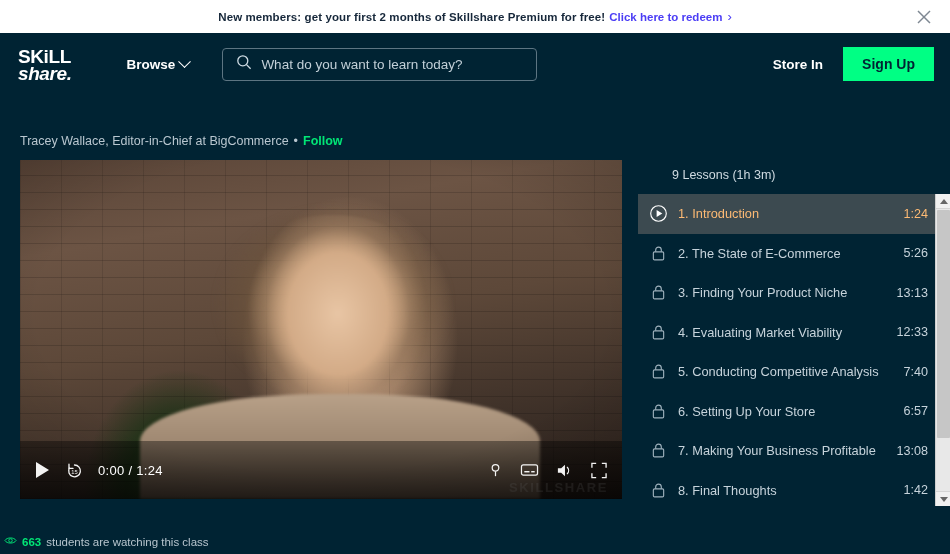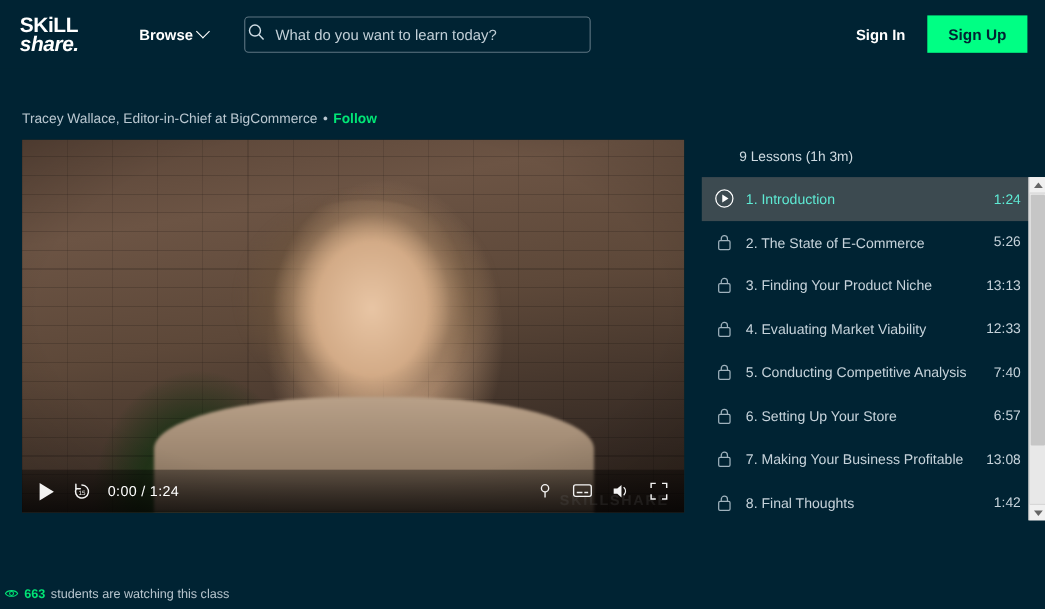--- a/index.html
+++ b/index.html
@@ -82,21 +82,21 @@
     border-right:1.6px solid #fff;
     border-bottom:1.6px solid #fff;
     transform:rotate(45deg) translate(-2px,-2px);
   }
   .search-wrap {
     margin-left:33px;
     width:315px; height:33px;
     border:1px solid #5d7582;
     border-radius:4px;
     display:flex; align-items:center;
-    padding:0 2px;
+    padding:0 13px;
     gap:9px;
   }
   .search-input {
     flex:1;
     background:transparent;
     border:none; outline:none;
     color:#c9d6dd;
     font-family:"Liberation Sans", sans-serif;
     font-size:13.5px;
   }
@@ -219,21 +219,21 @@
   }
   .vid-vignette {
     position:absolute; inset:0;
     background:radial-gradient(ellipse 105% 105% at 50% 45%, rgba(0,0,0,0) 45%, rgba(0,0,0,.42) 100%);
   }
 
   
   .vid-controls {
     position:absolute;
     left:0; right:0; bottom:0;
-    height:39px;
+    height:58px;
     background:linear-gradient(180deg, rgba(0,0,0,.38) 0%, rgba(0,0,0,.72) 100%);
     display:flex; align-items:center;
     padding:0 14px 0 16px;
     gap:16px;
   }
   .ctrl { cursor:pointer; display:flex; align-items:center; opacity:.95; }
   .play-tri {
     width:0; height:0;
     border-left:13px solid #fff;
     border-top:8px solid transparent;
@@ -270,21 +270,21 @@
   .lesson {
     display:flex; align-items:center;
     height:39.5px;
     padding:0 22px 0 6px;
     cursor:pointer;
     color:#c6d3db;
     font-size:12.8px;
   }
   .lesson.active {
     background:#3c4a50;
-    color:#5eead4;
+    color:#fdba74;
   }
   .lesson-icon {
     width:28px; min-width:28px;
     display:flex; align-items:center; justify-content:center;
   }
   .lesson-name { flex:1; padding-left:6px; white-space:nowrap; }
   .lesson-dur { font-size:12.6px; }
 
   
   .scrollbar {
@@ -323,20 +323,31 @@
     font-size:11.5px;
     color:#b7c5ce;
   }
   .watch-count { color:#00e676; font-weight:bold; }
 </style>
 </head>
 <body>
 
 <div id="page">
 
+  <div class="promo-bar">
+    <span class="promo-text">New members: get your first 2 months of Skillshare Premium for free!</span>
+    <a class="promo-link">Click here to redeem</a>
+    <span class="promo-chevron">›</span>
+    <span class="promo-close">
+      <svg width="20" height="20" viewBox="0 0 20 20" aria-hidden="true">
+        <line x1="4" y1="4" x2="16" y2="16" stroke="#16273a" stroke-width="1.5"></line>
+        <line x1="16" y1="4" x2="4" y2="16" stroke="#16273a" stroke-width="1.5"></line>
+      </svg>
+    </span>
+  </div>
 
   <div class="header">
     <div class="logo">
       <span>SKiLL</span>
       <span class="l2">share.</span>
     </div>
 
     <div class="browse">
       <span>Browse</span>
       <span class="chev-d"></span>
@@ -346,21 +357,21 @@
       <span>
         <svg width="16" height="16" viewBox="0 0 16 16" aria-hidden="true">
           <circle cx="6.8" cy="6.8" r="5" fill="none" stroke="#cfdce4" stroke-width="1.3"></circle>
           <line x1="10.5" y1="10.6" x2="14.6" y2="14.8" stroke="#cfdce4" stroke-width="1.3"></line>
         </svg>
       </span>
       <input class="search-input" type="text" placeholder="What do you want to learn today?" style="">
     </div>
 
     <div class="nav-right">
-      <span class="signin">Sign In</span>
+      <span class="signin">Store In</span>
       <button class="signup">Sign Up</button>
     </div>
   </div>
 
   <div class="title-block">
     <div class="byline">
       <span>Tracey Wallace, Editor-in-Chief at BigCommerce</span>
       <span class="sep-dot">•</span>
       <span class="follow">Follow</span>
     </div>

